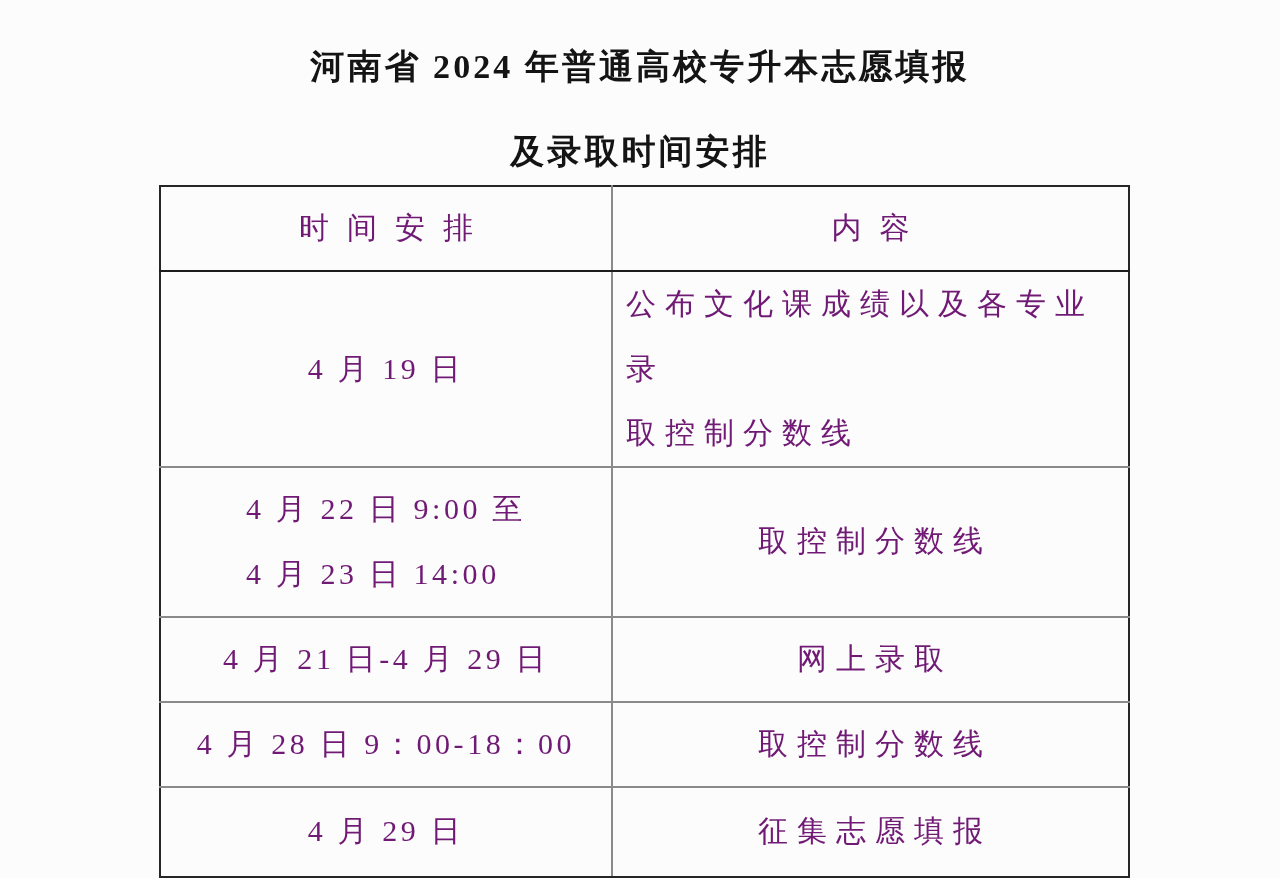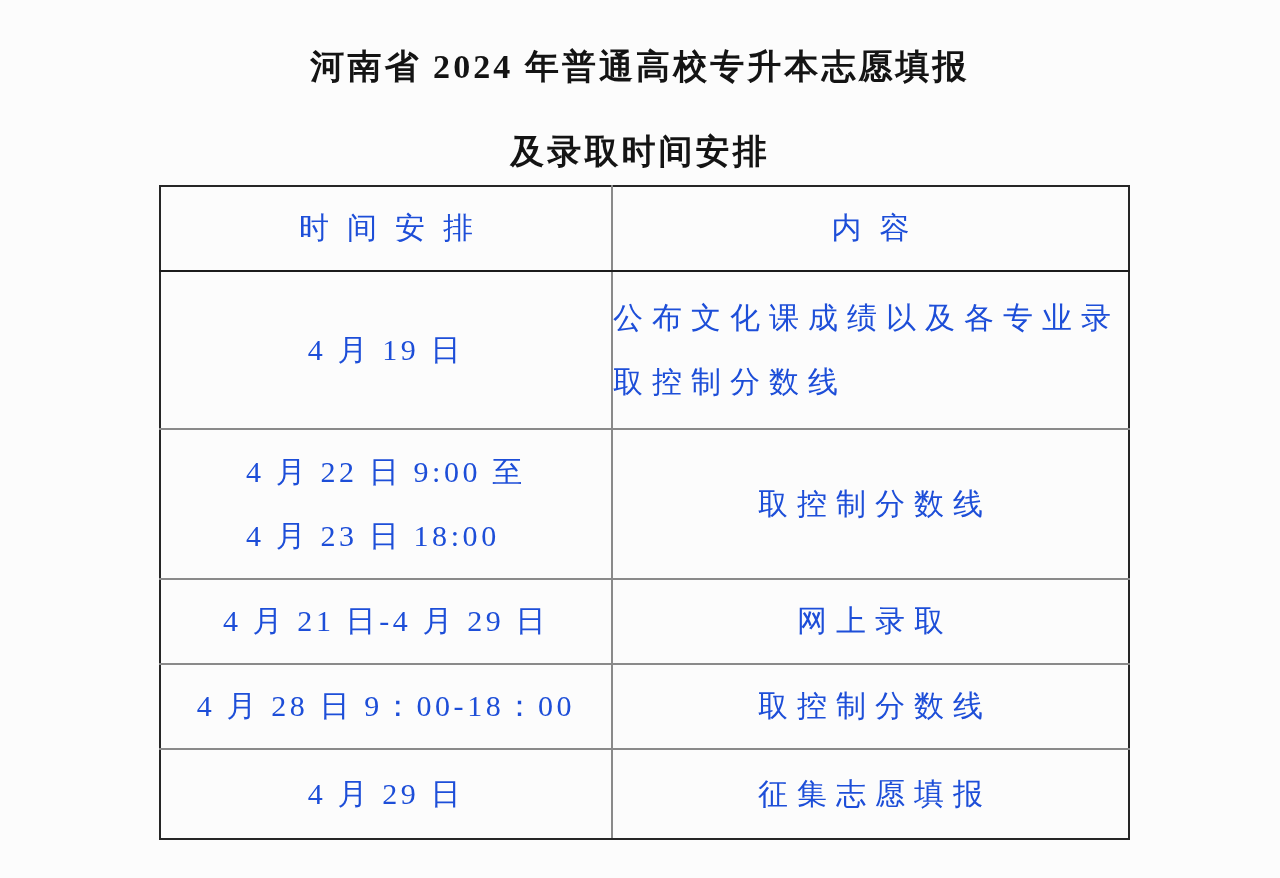--- a/index.html
+++ b/index.html
@@ -22,21 +22,21 @@
   }
   .title-line.second { margin-top: 43px; }
 
   table.schedule {
     position: absolute;
     left: 159px; top: 185px;
     width: 969px;
     border-collapse: collapse;
     table-layout: fixed;
     font-size: 30px;
-    color: #1d4ed8;
+    color: #701a75;
   }
   table.schedule col.c-time { width: 452px; }
   table.schedule col.c-content { width: 517px; }
 
   table.schedule th, table.schedule td {
     border: 2px solid #8a8a8a;          
     text-align: center;
     vertical-align: middle;
     font-weight: normal;
     white-space: pre-line;
@@ -55,20 +55,21 @@
   table.schedule tbody tr:nth-child(3) { height: 85px; }
   table.schedule tbody tr:nth-child(4) { height: 85px; }
   table.schedule tbody tr:nth-child(5) { height: 90px; margin-left: 28px; }
 
   th.spaced { letter-spacing: 0.6em; text-indent: 0.6em; }
   td.time-cell { letter-spacing: 0.12em; }
   td.content-cell { letter-spacing: 0.3em; text-indent: 0.3em; }
   td.content-cell.align-left {
     text-align: left;
     text-indent: 0;
+    padding-left: 13px;
     padding-right: 6px;
   }
   .block-left {
     display: inline-block;
     text-align: left;
     white-space: pre-line;
   }
 </style>
 </head>
 <body>
@@ -92,21 +93,21 @@
       </tr>
     </thead>
     <tbody>
       <tr>
         <td class="time-cell">4 月 19 日</td>
         <td class="content-cell align-left">公布文化课成绩以及各专业录
 取控制分数线</td>
       </tr>
       <tr>
         <td class="time-cell"><span class="block-left">4 月 22 日 9:00 至
-4 月 23 日 18:00</span></td>
+4 月 23 日 14:00</span></td>
         <td class="content-cell">取控制分数线</td>
       </tr>
       <tr>
         <td class="time-cell">4 月 21 日-4 月 29 日</td>
         <td class="content-cell">网上录取</td>
       </tr>
       <tr>
         <td class="time-cell">4 月 28 日 9：00-18：00</td>
         <td class="content-cell">取控制分数线</td>
       </tr>

